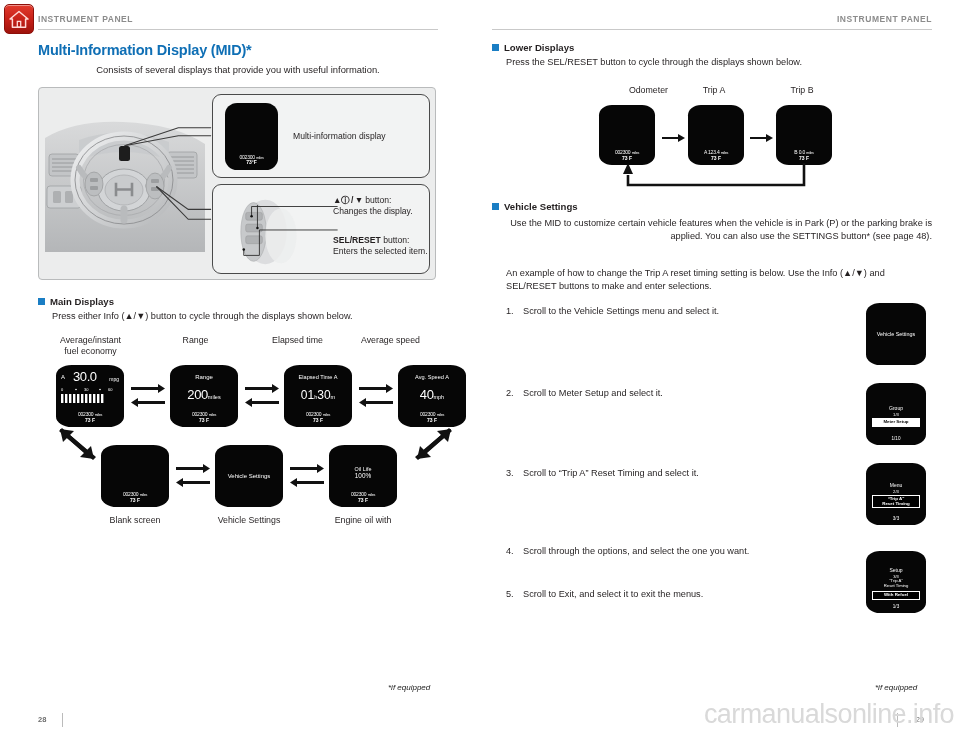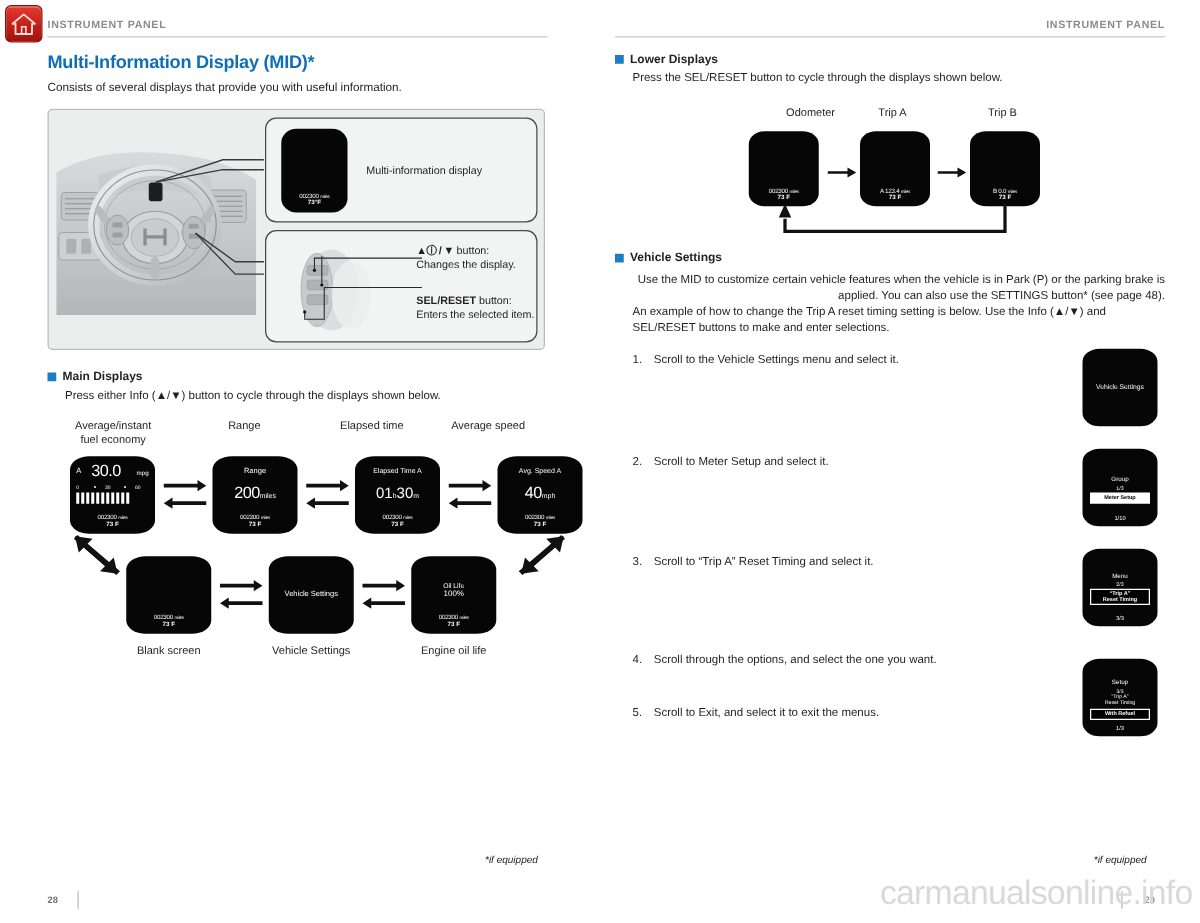--- a/index.html
+++ b/index.html
@@ -35,21 +35,21 @@
     color: #8c8c8c; padding-top: 14px;
   }
   .runhead.right { text-align: right; }
   .rule { height: 1px; background: #c9c9c9; margin-top: 5px; }
 
   
   h1.sect-title {
     color: #0f6fb5; font-size: 14.5px; font-weight: bold;
     margin-top: 12px; letter-spacing: -.2px;
   }
-  p.lede { font-size: 9.4px; margin-top: 6px; line-height: 1.35; }
+  p.lede { font-size: 9.4px; margin-top: 6px; line-height: 1.35; text-align: center; }
 
   .sub-head {
     display: flex; align-items: center; gap: 5px;
     font-size: 9.6px; font-weight: bold;
   }
   .sub-head .bullet {
     width: 7px; height: 7px; background: #1a7ec4; flex: none;
   }
   .indent { margin-left: 14px; }
   p.body { font-size: 9.2px; line-height: 1.42; margin-top: 3px; }
@@ -413,21 +413,21 @@
           <div class="o1"><span>002300</span>
             <sub>miles</sub></div>
           <div class="o2">73 F</div>
         </div>
       </div>
     </div>
 
     <div class="bottom-labels" style="margin-top:8px;">
       <span style="left:52px; width:90px;">Blank screen</span>
       <span style="left:152px;width:118px;">Vehicle Settings</span>
-      <span style="left:272px;width:106px;">Engine oil life</span>
+      <span style="left:272px;width:106px;">Engine oil with</span>
     </div>
   </div>
 
   <div class="col col-right">
 
     <div class="runhead right">INSTRUMENT PANEL</div>
     <div class="rule"></div>
 
     <div style="margin-top:12px;">
       <div class="sub-head">
@@ -481,21 +481,21 @@
         <path d="M26 2 L31 13 H21 Z" fill="#111"></path>
       </svg>
     </div>
 
     <div style="margin-top:6px;">
       <div class="sub-head">
         <span class="bullet"></span>
         <span>Vehicle Settings</span>
       </div>
       <p class="body indent" style="margin-top:5px;text-align:right;">Use the MID to customize certain vehicle features when the vehicle is in Park (P) or the parking brake is applied. You can also use the SETTINGS button* (see page 48).</p>
-      <p class="body indent" style="margin-top:0;">An example of how to change the Trip A reset timing setting is below. Use the Info (▲/▼) and SEL/RESET buttons to make and enter selections.</p>
+      <p class="body indent" style="margin-top:24px;">An example of how to change the Trip A reset timing setting is below. Use the Info (▲/▼) and SEL/RESET buttons to make and enter selections.</p>
     </div>
 
     <div class="step-block" style="margin-top:12px;height:320px;">
 
       <div style="position:absolute;left:14px;top:0;width:280px;">
         <div style="position:relative;padding-left:17px;font-size:9.2px;line-height:1.42;">
           <span style="position:absolute;left:0;">1.</span>
           <span>Scroll to the Vehicle Settings menu and select it.</span>
         </div>
       </div>

